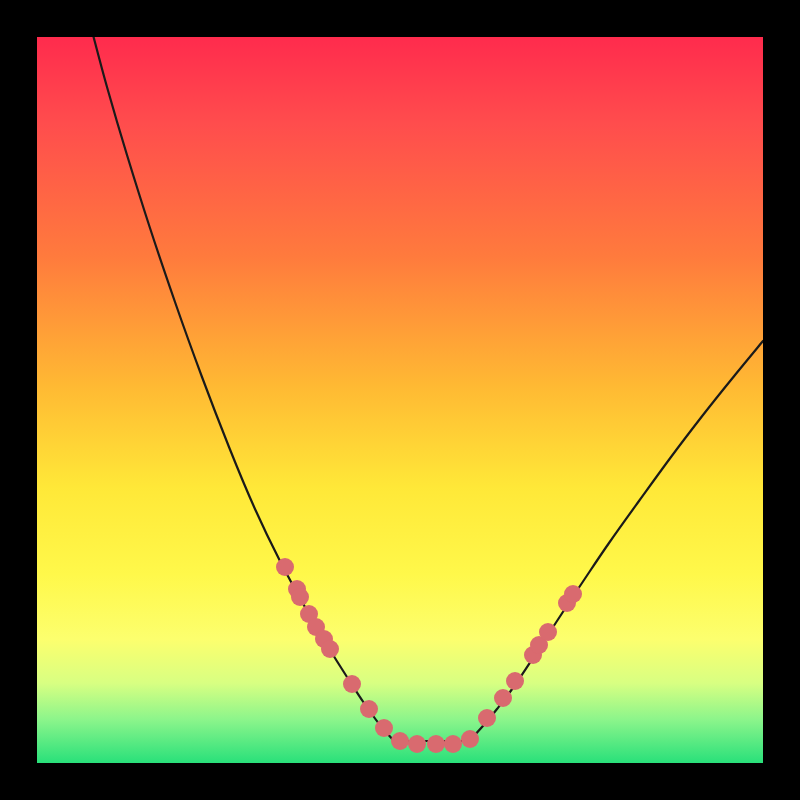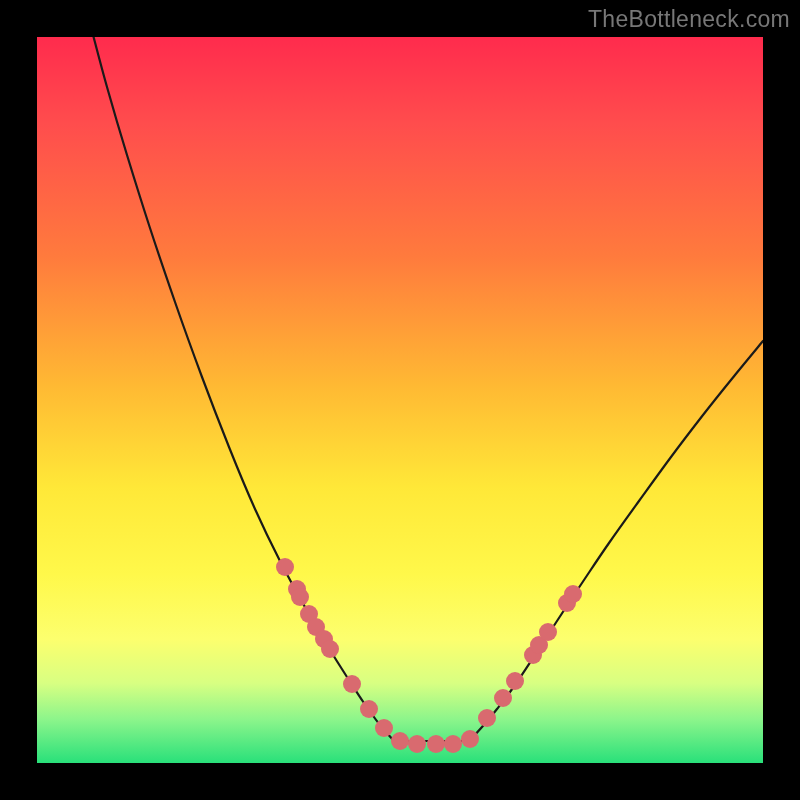--- a/index.html
+++ b/index.html
@@ -85,14 +85,13 @@
           <circle cx="466" cy="661" r="9" fill="#d96a6f"></circle>
           <circle cx="478" cy="644" r="9" fill="#d96a6f"></circle>
           <circle cx="496" cy="618" r="9" fill="#d96a6f"></circle>
           <circle cx="502" cy="608" r="9" fill="#d96a6f"></circle>
           <circle cx="511" cy="595" r="9" fill="#d96a6f"></circle>
           <circle cx="530" cy="566" r="9" fill="#d96a6f"></circle>
           <circle cx="536" cy="557" r="9" fill="#d96a6f"></circle>
         </g>
     </svg>
   </div>
-  <div class="watermark">TheBottleneck.com</div>
 </div>
 
 </body></html>

